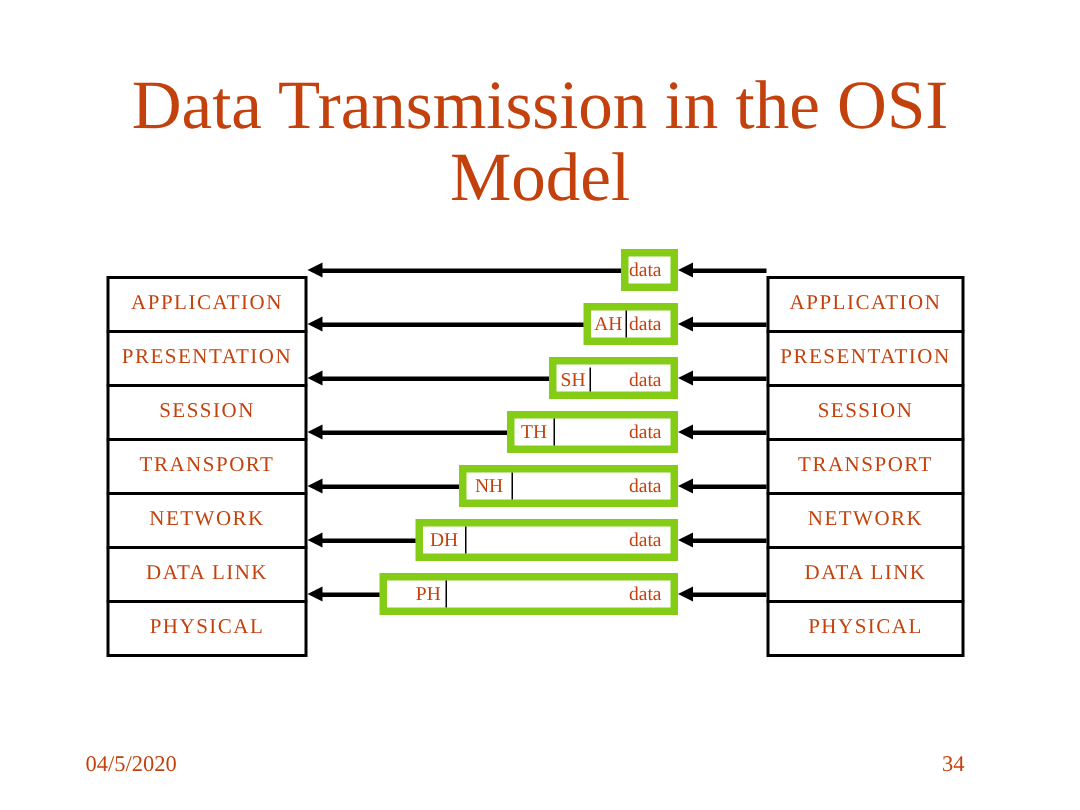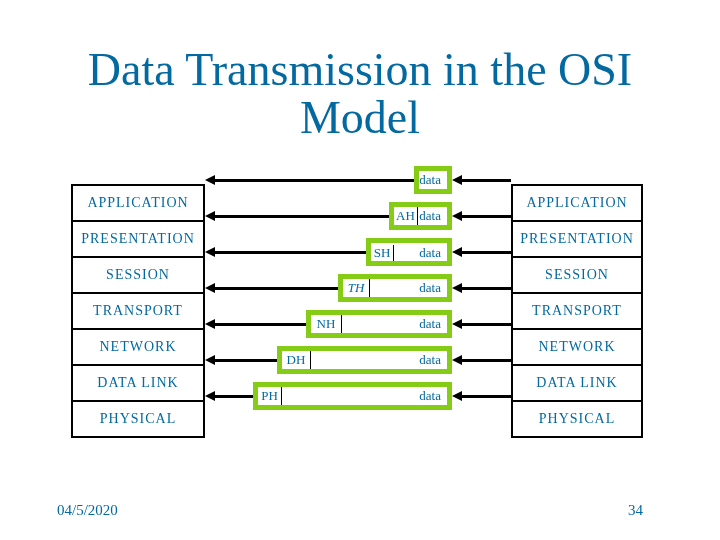--- a/index.html
+++ b/index.html
@@ -1,18 +1,18 @@
 <!DOCTYPE html>
 <html><head>
 <meta charset="utf-8">
 <style>
   html,body { margin:0; padding:0; background:#ffffff; }
   .slide {
     position:relative; width:657px; height:540px; background:#ffffff;
-    color:#0369a1; font-family:"Liberation Serif", serif; overflow:hidden;
+    color:#c2410c; font-family:"Liberation Serif", serif; overflow:hidden;
   }
   .title {
     position:absolute; top:46px; left:0; width:720px;
     text-align:center; font-size:46px; line-height:48px; white-space:nowrap;
   }
   .stack-box {
     position:absolute; box-sizing:border-box; border:2px solid #000;
     display:flex; align-items:center; justify-content:center;
     font-size:14px; letter-spacing:1px; white-space:nowrap; background:#fff;margin-top:22px;
   }
@@ -72,21 +72,21 @@
         <div class="hdr" style="width: 23px;">SH</div>
         <div class="payload">data</div>
       </div>
       <div class="ahead" style="left: 205px; top: 247px;"></div>
       <div class="hline" style="left: 214px; top: 251px; width: 152px;"></div>
       <div class="ahead" style="left: 452px; top: 247px;"></div>
       <div class="hline" style="left: 461px; top: 251px; width: 50px;"></div>
       <div class="stack-box" style="left: 71px; top: 270px; width: 134px; height: 38px;">TRANSPORT</div>
       <div class="stack-box" style="left: 511px; top: 270px; width: 132px; height: 38px;">TRANSPORT</div>
       <div class="packet" style="left: 338px; top: 274px; width: 114px; height: 28px;">
-        <div class="hdr" style="width: 27px; font-style: italic;">TH</div>
+        <div class="hdr" style="width: 27px;">TH</div>
         <div class="payload">data</div>
       </div>
       <div class="ahead" style="left: 205px; top: 283px;"></div>
       <div class="hline" style="left: 214px; top: 287px; width: 124px;"></div>
       <div class="ahead" style="left: 452px; top: 283px;"></div>
       <div class="hline" style="left: 461px; top: 287px; width: 50px;"></div>
       <div class="stack-box" style="left: 71px; top: 306px; width: 134px; height: 38px;">NETWORK</div>
       <div class="stack-box" style="left: 511px; top: 306px; width: 132px; height: 38px;">NETWORK</div>
       <div class="packet" style="left: 306px; top: 310px; width: 146px; height: 28px;">
         <div class="hdr" style="width: 31px;">NH</div>
@@ -102,21 +102,21 @@
         <div class="hdr" style="width: 29px;">DH</div>
         <div class="payload">data</div>
       </div>
       <div class="ahead" style="left: 205px; top: 355px;"></div>
       <div class="hline" style="left: 214px; top: 359px; width: 63px;"></div>
       <div class="ahead" style="left: 452px; top: 355px;"></div>
       <div class="hline" style="left: 461px; top: 359px; width: 50px;"></div>
       <div class="stack-box" style="left: 71px; top: 378px; width: 134px; height: 38px;">PHYSICAL</div>
       <div class="stack-box" style="left: 511px; top: 378px; width: 132px; height: 38px;">PHYSICAL</div>
       <div class="packet" style="left: 253px; top: 382px; width: 199px; height: 28px;">
-        <div class="hdr" style="width: 24px;">PH</div>
+        <div class="hdr" style="width: 24px; margin-left: 16px;">PH</div>
         <div class="payload">data</div>
       </div>
       <div class="ahead" style="left: 205px; top: 391px;"></div>
       <div class="hline" style="left: 214px; top: 395px; width: 39px;"></div>
       <div class="ahead" style="left: 452px; top: 391px;"></div>
       <div class="hline" style="left: 461px; top: 395px; width: 50px;"></div>
     </div>
 
   <div class="footer-item" style="left:57px; top:502px;">04/5/2020</div>
   <div class="footer-item" style="right:14px; top:502px;">34</div>

